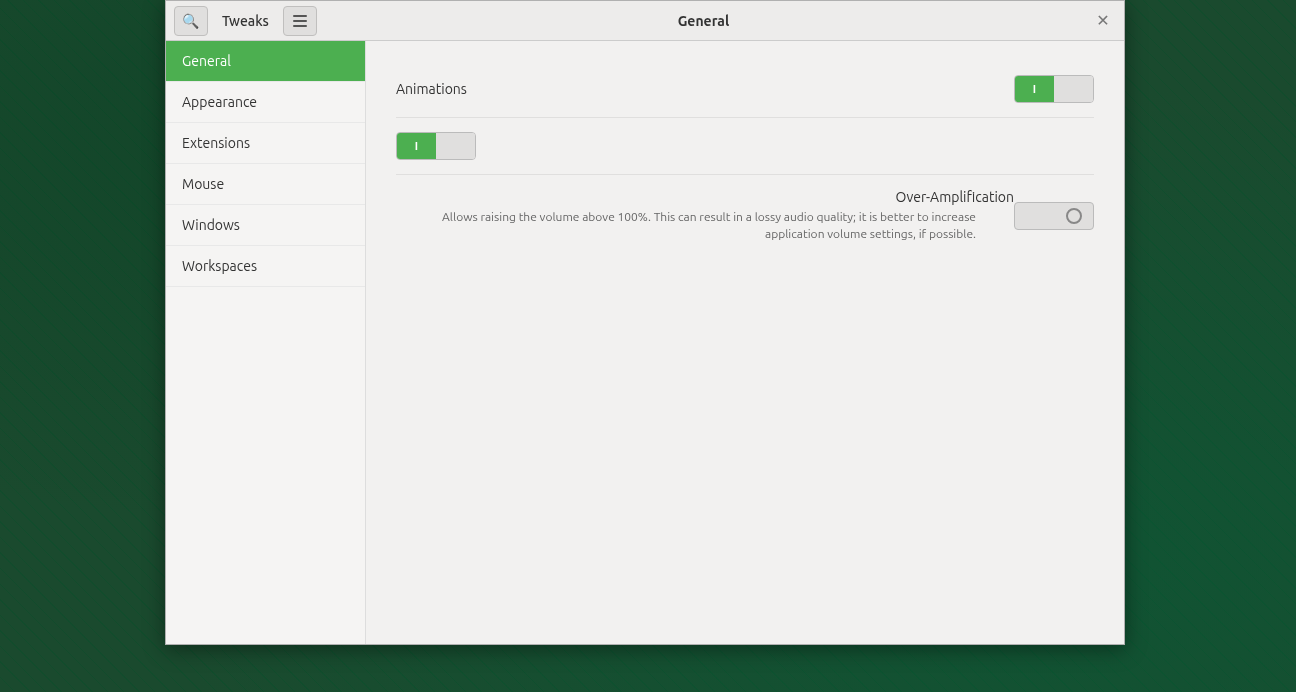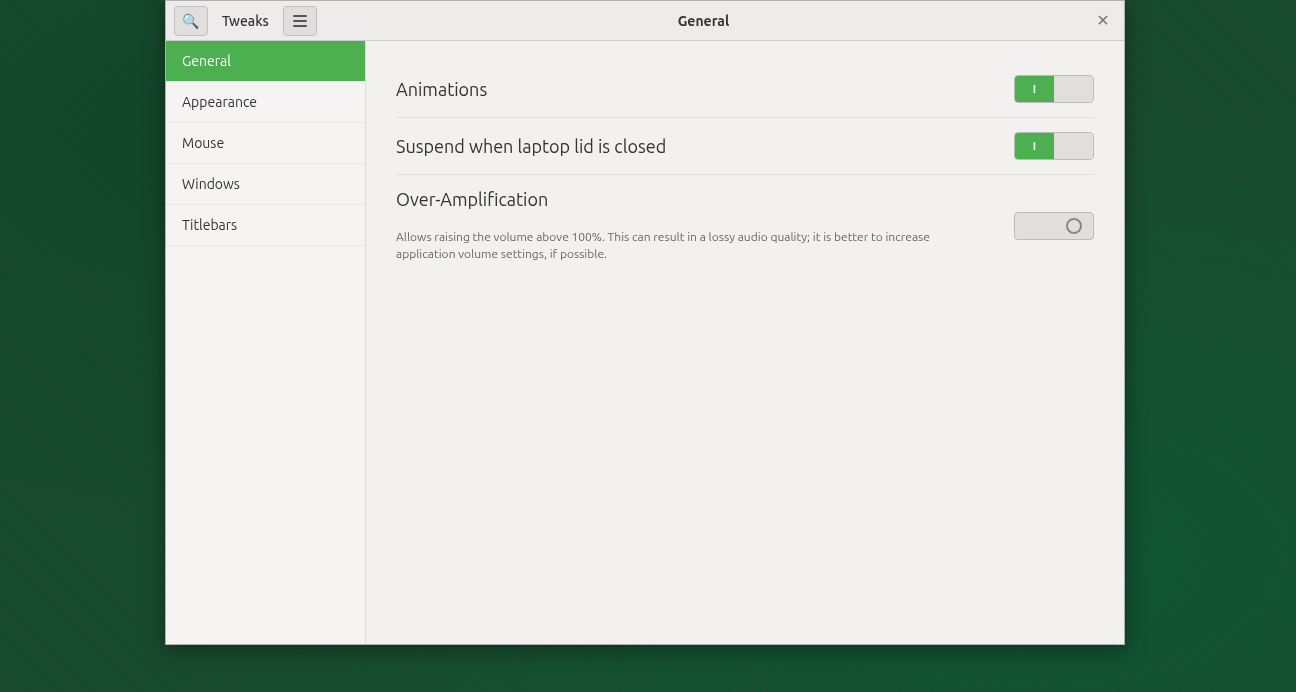--- a/index.html
+++ b/index.html
@@ -157,36 +157,36 @@
       padding: 20px 30px;
     }
 
     .setting-row {
       display: flex;
       align-items: center;
       padding: 14px 0;
       border-bottom: 1px solid #e0dfde;
     }
 
-    .setting-row:last-child { border-bottom: none; }
+    .setting-row:last-child { border-bottom: none; text-align: right; }
 
     .setting-label-group {
       flex: 1;
     }
 
     .setting-label {
-      font-size: 18px;
+      font-size: 14px;
       color: #333;
       font-weight: 400;
     }
 
     .setting-sublabel {
       font-size: 12px;
       color: #666;
-      margin-top: 20px;
+      margin-top: 4px;
       line-height: 1.4;
       max-width: 580px;
     }
 
     .toggle-switch {
       display: flex;
       align-items: center;
       width: 80px;
       height: 28px;
       border-radius: 4px;
@@ -302,42 +302,40 @@
     <button class="close-btn">
       <span>✕</span>
     </button>
   </div>
 
   <div class="window-body">
 
     <nav class="sidebar">
       <div class="sidebar-item active">General</div>
       <div class="sidebar-item">Appearance</div>
+      <div class="sidebar-item">Extensions</div>
       <div class="sidebar-item">Mouse</div>
       <div class="sidebar-item">Windows</div>
-      <div class="sidebar-item">Titlebars</div>
+      <div class="sidebar-item">Workspaces</div>
     </nav>
 
     <div class="content">
       <div class="settings-section">
 
         <div class="setting-row">
           <div class="setting-label-group">
             <div class="setting-label">Animations</div>
           </div>
           <div class="toggle-switch">
             <div class="toggle-on">I</div>
             <div class="toggle-off"></div>
           </div>
         </div>
 
         <div class="setting-row">
-          <div class="setting-label-group">
-            <div class="setting-label">Suspend when laptop lid is closed</div>
-          </div>
           <div class="toggle-switch">
             <div class="toggle-on">I</div>
             <div class="toggle-off"></div>
           </div>
         </div>
 
         <div class="setting-row">
           <div class="setting-label-group">
             <div class="setting-label">Over-Amplification</div>
             <div class="setting-sublabel">Allows raising the volume above 100%. This can result in a lossy audio quality; it is better to increase application volume settings, if possible.</div>

